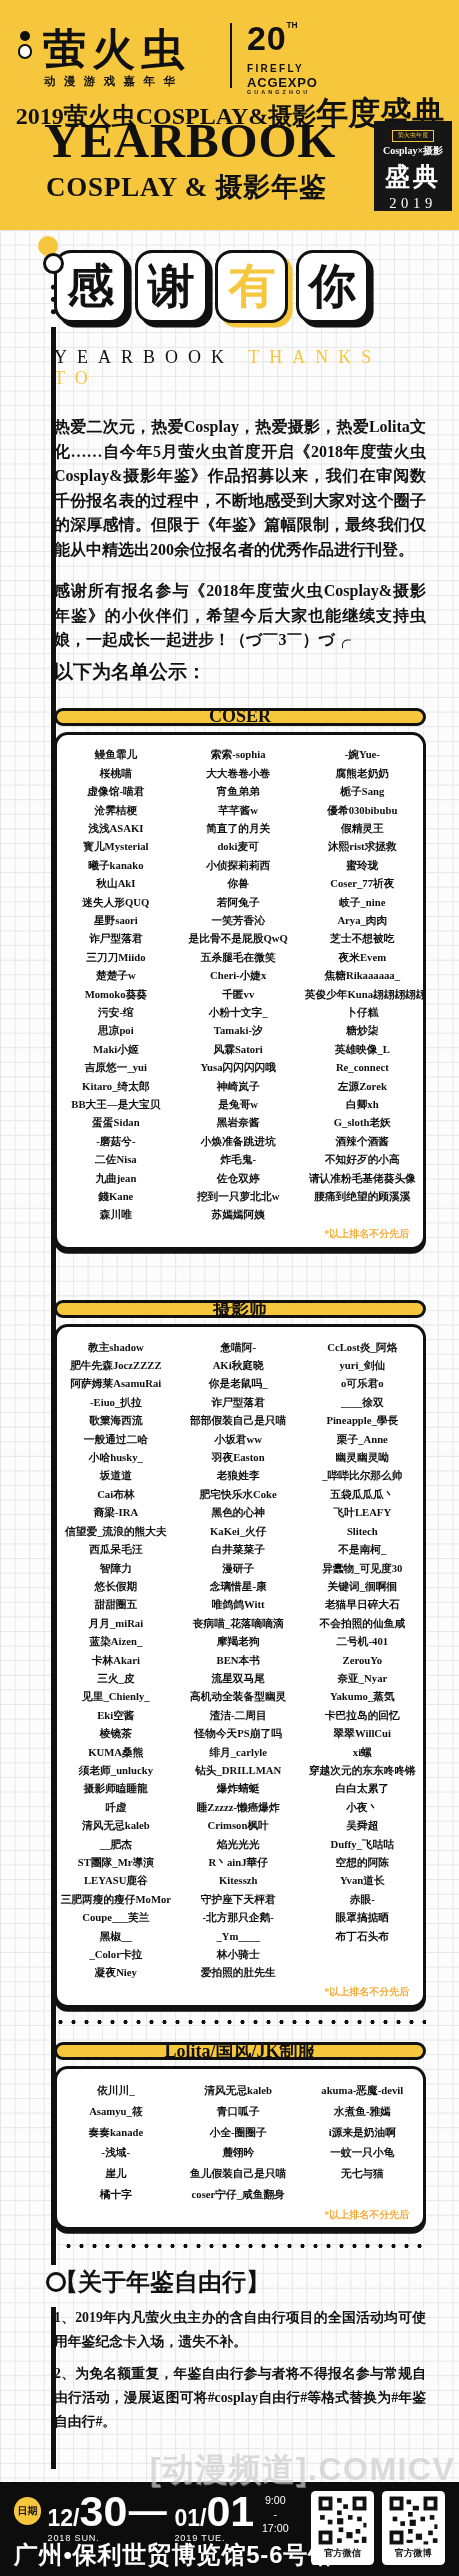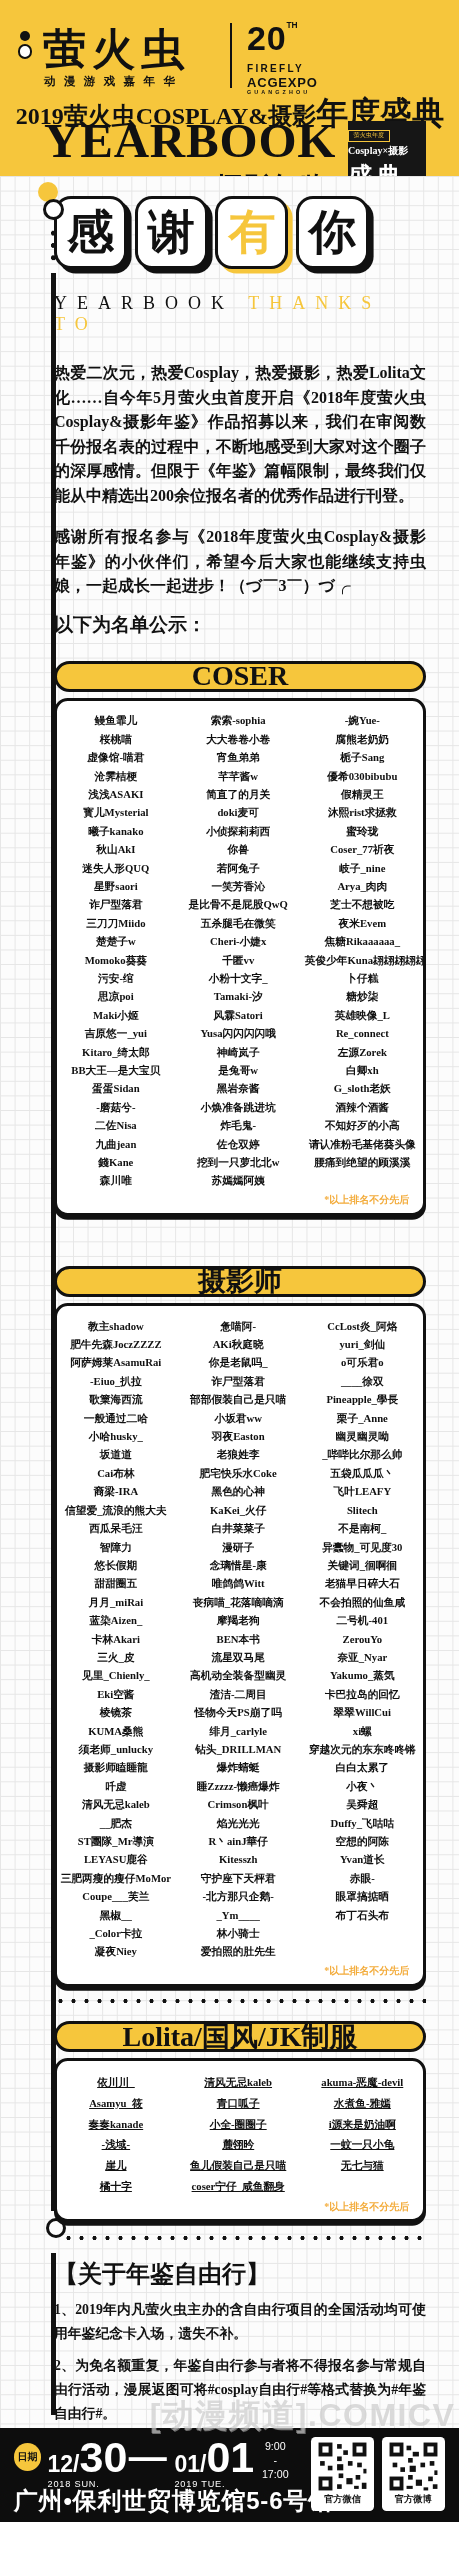--- a/index.html
+++ b/index.html
@@ -1,38 +1,38 @@
 <!DOCTYPE html>
 <html style="font-size:12.3px"><head>
 <meta charset="utf-8">
 <style>
   html,body{margin:0;padding:0;background:#888;}
   .poster{position:relative;width:460px;height:2576px;margin:0 auto;background:#fff;overflow:hidden;
           font-family:"Liberation Serif",serif;color:#111;}
   .sans{font-family:"Liberation Sans",sans-serif;}
   
-  .header{position:relative;height:176px;background:#F6C63C;overflow:hidden;}
+  .header{position:relative;height:230px;background:#F6C63C;overflow:hidden;}
   .dot-black{position:absolute;left:20px;top:31px;width:10px;height:10px;border-radius:50%;background:#111;}
   .dot-ring{position:absolute;left:17.6px;top:44px;width:10.7px;height:10.7px;border-radius:50%;background:#fff;border:2.3px solid #111;}
   .logo-cn{position:absolute;left:43px;top:21.4px;font-size:43px;font-weight:bold;letter-spacing:6.1px;font-family:"Liberation Sans",sans-serif;}
   .logo-sub{position:absolute;left:44px;top:74px;font-size:11.5px;font-weight:bold;letter-spacing:8.4px;font-family:"Liberation Sans",sans-serif;}
   .logo-divider{position:absolute;left:230px;top:23px;width:2.3px;height:65px;background:#111;}
   .brand{position:absolute;left:247px;top:21.4px;font-family:"Liberation Sans",sans-serif;font-weight:bold;line-height:1;}
   .brand .num{font-size:34px;letter-spacing:0.8px;}
   .brand .th{font-size:8.4px;vertical-align:top;}
   .brand .b1{font-size:10px;letter-spacing:2.3px;margin-top:9px;}
   .brand .b2{font-size:13px;letter-spacing:0.8px;margin-top:1.5px;}
   .brand .b3{font-size:5.4px;letter-spacing:3.1px;margin-top:1.5px;}
   .event-title{position:absolute;left:0;right:0;top:92px;text-align:center;font-weight:bold;white-space:nowrap;}
   .event-title .pre{font-size:24px;}
   .event-title .emph{font-size:32px;}
   .yearbook{position:absolute;left:44px;top:116px;font-size:49px;font-weight:bold;letter-spacing:0.8px;line-height:1;}
   .yearbook-sub{position:absolute;left:46px;top:169px;font-size:27px;font-weight:bold;letter-spacing:0.8px;}
-  .badge{position:absolute;right:34px;top:121px;width:78px;height:90px;background:#161616;color:#fff;
-         text-align:left;padding-top:5.4px;box-sizing:border-box;}
+  .badge{position:absolute;right:8px;top:121px;width:78px;height:90px;background:#161616;color:#fff;
+         text-align:center;padding-top:5.4px;box-sizing:border-box;}
   .badge .tag{display:inline-block;font-size:6.1px;color:#F6C63C;border:0.8px solid #F6C63C;padding:0.8px 4.6px;}
   .badge .l1{font-size:10px;font-weight:bold;margin-top:2.3px;}
   .badge .l2{font-size:25px;font-weight:bold;letter-spacing:3.1px;margin-top:1.5px;}
   .badge .yr{font-size:14.6px;letter-spacing:4.6px;margin-top:2.3px;}
   
   .main{position:relative;height:2252px;overflow:hidden;
         background-image:linear-gradient(#e6e6e6 0.8px,transparent 0.8px),linear-gradient(90deg,#e6e6e6 0.8px,transparent 0.8px);
         background-size:14.6px 14.6px;background-color:#fcfcfc;}
   .content{padding:0 34px 0 54px;}
   .deco-yellow{position:absolute;left:38px;top:6.1px;width:20px;height:20px;border-radius:50%;background:#F6C63C;}
@@ -48,29 +48,29 @@
   .tbox{width:67px;height:67px;background:#fff;border:3.1px solid #111;border-radius:17px;
         box-shadow:4.6px 4.6px 0 #111;display:flex;align-items:center;justify-content:center;
         font-size:47px;font-weight:bold;}
   .tbox.yellow{box-shadow:4.6px 4.6px 0 #F6C63C;color:#F6C63C;}
   .thanks-cap{margin-top:24px;font-size:18px;font-weight:normal;letter-spacing:10px;}
   .thanks-cap .y{color:#F6C63C;}
   
   .para{margin:26px 0 0;font-size:16px;font-weight:bold;line-height:24.5px;text-align:justify;}
   .para.p2{margin-top:17px;}
   .congrats{margin-top:21.4px;font-size:16px;font-weight:bold;line-height:23px;}
-  .list-intro{margin-top:13px;font-size:19px;font-weight:bold;}
-  
-  .pill{margin-top:23px;height:31px;background:#F6C63C;border:3.1px solid #111;border-radius:20px;
-        display:flex;align-items:center;justify-content:center;font-size:28px;font-weight:bold;box-sizing:border-box;}
+  .list-intro{margin-top:6px;font-size:19px;font-weight:bold;}
+  
+  .pill{margin-top:23px;height:18px;background:#F6C63C;border:3.1px solid #111;border-radius:20px;
+        display:flex;align-items:center;justify-content:center;font-size:18px;font-weight:bold;box-sizing:border-box;}
   .namebox{position:relative;margin-top:6.1px;background:#fff;border:3.1px solid #111;border-radius:13.8px;
            box-shadow:0 3.8px 0 #111;padding:10.7px 3.1px 23px;box-sizing:border-box;}
   .names{display:grid;grid-template-columns:31% 37% 32%;}
   .name-cell{text-align:center;font-size:10.7px;font-weight:bold;line-height:18.4px;white-space:nowrap;overflow:visible;}
-  .lolita .name-cell{line-height:20.7px;text-decoration:underline;}
+  .lolita .name-cell{line-height:20.7px;}
   .note{position:absolute;right:13.8px;bottom:5.4px;font-size:10px;font-weight:bold;color:#F3AC3C;}
   
   .dotline{margin-top:12.3px;height:3.8px;
            background-image:radial-gradient(circle,#111 1.8px,transparent 2.3px);
            background-size:13px 3.8px;background-repeat:repeat-x;}
   .dotline.second{margin-top:13.8px;margin-left:7.7px;}
   
   .about{margin-top:18.4px;}
   .about-title{font-size:24px;font-weight:bold;}
   .about p{margin:7.7px 0 0;font-size:13.8px;font-weight:bold;line-height:24px;text-align:justify;}

